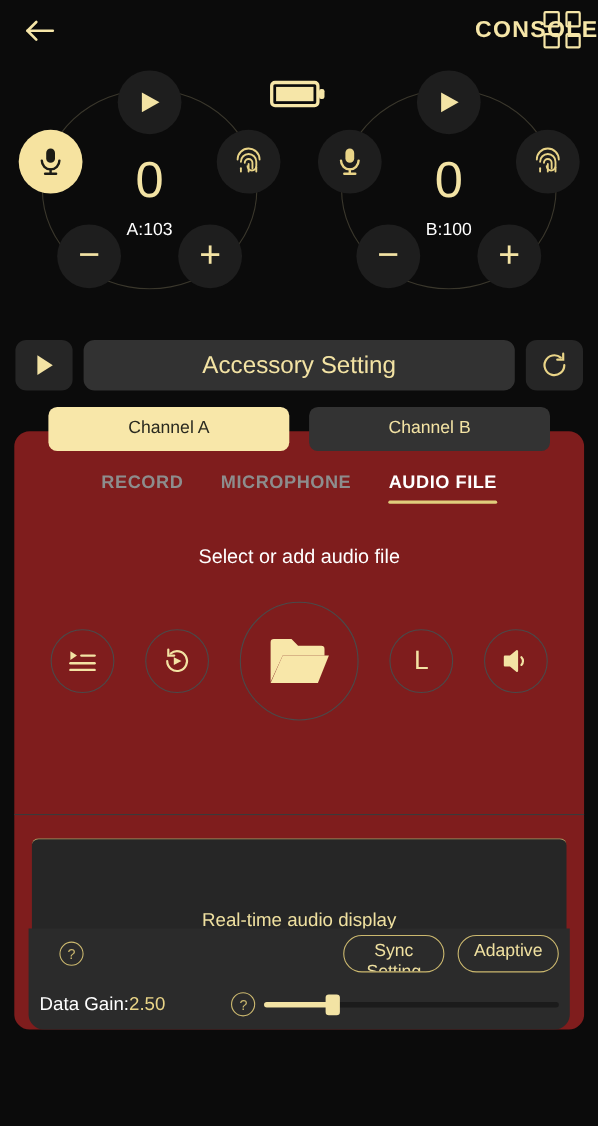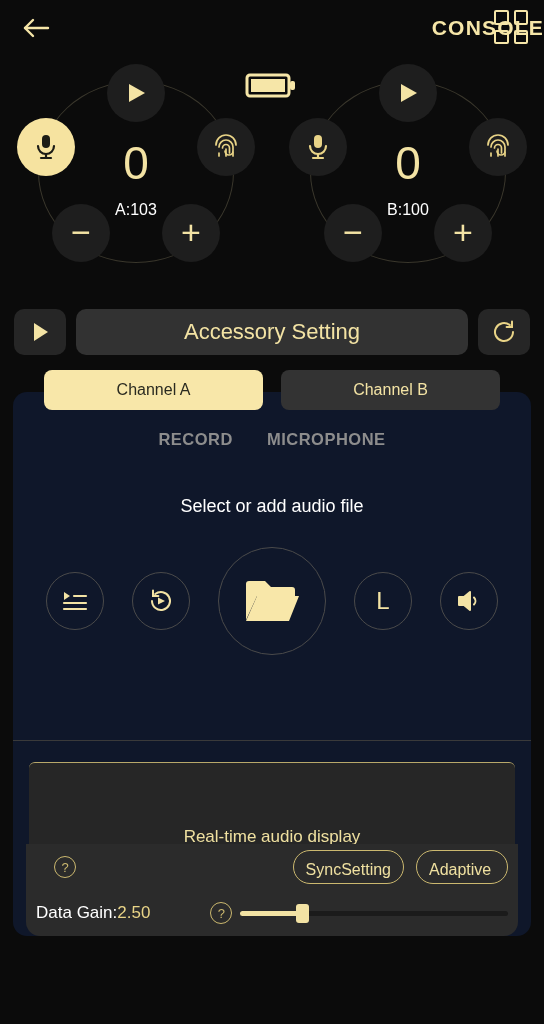--- a/index.html
+++ b/index.html
@@ -45,21 +45,21 @@
   .acc-row { position: relative; height: 48px; margin: 12px 14px 0 14px; display: flex; align-items: center; gap: 10px; }
   .acc-sq { width: 52px; height: 46px; border-radius: 10px; background: #262626; display:flex; align-items:center; justify-content:center; flex: 0 0 auto; }
   .acc-main { flex: 1 1 auto; height: 46px; border-radius: 10px; background: #323232; display:flex; align-items:center; justify-content:center; color:#f3e3a4; font-size: 22px; }
 
   
   .chan-tabs { position: relative; margin: 14px 0 0 0; height: 40px; padding: 0 44px; display:flex; gap: 18px; z-index: 3; }
   .chan-tab { flex: 1 1 0; height: 40px; border-radius: 8px; display:flex; align-items:center; justify-content:center; font-size: 16px; background: #333333; color: #f3e3a4; }
   .chan-tab.sel { background: #f8e7a9; color: #2a2a20; text-align: center; }
 
   
-  .card { position: absolute; left: 13px; right: 13px; top: 392px; bottom: 88px; background: #0f172a; border-radius: 14px; z-index: 1; }
+  .card { position: absolute; left: 13px; right: 13px; top: 392px; bottom: 88px; background: #7f1d1d; border-radius: 14px; z-index: 1; }
   .seg-tabs { display: flex; justify-content: center; gap: 34px; padding-top: 38px; }
   .seg-tab { position: relative; color: #8d8d8d; font-size: 16.5px; font-weight: bold; letter-spacing: .5px; padding-bottom: 9px; }
   .seg-tab.sel { color: #ffffff; }
   .seg-tab.sel:after { content:""; position:absolute; left:0; right:0; bottom:0; height:3px; background:#e0cd7c; border-radius:2px; }
   .hint { text-align:center; color:#ffffff; font-size: 18px; margin-top: 38px; }
 
   .icon-row { display:flex; align-items:center; justify-content:center; gap: 28px; margin-top: 30px; }
   .iconbtn { width: 58px; height: 58px; border-radius: 50%; border: 1px solid #4a4a4a; display:flex; align-items:center; justify-content:center; flex:0 0 auto; }
   .iconbtn.big { width: 108px; height: 108px; }
   .letter { color:#f3e3a4; font-size: 24px; }
@@ -69,21 +69,21 @@
   .audio-disp { position: absolute; left: 16px; right: 16px; top: 370px; height: 150px; background:#262626; border-radius: 6px; border-top: 1px solid #b8a86a; border-bottom: 2px solid #4d7c0f; display:flex; align-items:center; justify-content:center; }
   .audio-disp span { color:#efe0a0; font-size: 17px; }
 
   
   .bottom { position: absolute; left: 13px; right: 13px; bottom: 0; height: 92px; background:#2b2b2b; border-radius: 0 0 14px 14px; z-index: 2; overflow: hidden; }
   .brow { position:relative; height: 46px; display:flex; align-items:center; padding: 0 10px; }
   .blabel { color:#ffffff; font-size: 17px; white-space: nowrap; }
   .bval { color:#e9d487; font-size: 17px; }
   .q { width: 22px; height: 22px; border-radius: 50%; border: 1.5px solid #cbb86f; color:#cbb86f; font-size: 13px; display:flex; align-items:center; justify-content:center; flex:0 0 auto; }
   .pillwrap { position:absolute; right: 10px; top: 6px; display:flex; gap: 12px; }
-  .pill { height: 34px; min-width: 92px; padding: 0 12px; border: 1px solid #cbb86f; border-radius: 17px; color:#efe0a0; font-size: 16px; display:flex; flex-direction: row; align-items:center; justify-content:flex-start; padding-top: 4px; line-height: 19px; overflow: hidden; }
+  .pill { height: 34px; min-width: 92px; padding: 0 12px; border: 1px solid #cbb86f; border-radius: 17px; color:#efe0a0; font-size: 16px; display:flex; flex-direction: column; align-items:center; justify-content:flex-start; padding-top: 4px; line-height: 19px; overflow: hidden; }
   .slider { position:absolute; right: 10px; top: 16px; width: 268px; height: 14px; }
   .strack { position:absolute; left:0; right:0; top: 5px; height: 5px; background:#1b1b1b; border-radius: 3px; }
   .sfill { position:absolute; left:0; top: 5px; height: 5px; background:#f3e3a4; border-radius: 3px; }
   .sthumb { position:absolute; top: -2px; width: 13px; height: 19px; background:#f3e3a4; border-radius: 3px; }
   svg { display:block; }
 </style>
 </head>
 <body>
 
 <div class="screen">
@@ -220,20 +220,23 @@
   </div>
 
   <div class="card">
 
     <div class="seg-tabs">
       <div class="seg-tab">
         <span>RECORD</span>
       </div>
       <div class="seg-tab">
         <span>MICROPHONE</span>
+      </div>
+      <div class="seg-tab sel">
+        <span>AUDIO FILE</span>
       </div>
     </div>
 
     <div class="hint">Select or add audio file</div>
 
     <div class="icon-row">
 
       <div class="iconbtn">
         <svg width="28" height="24" viewBox="0 0 28 24" fill="none" stroke="#f3e3a4" stroke-width="2.2" stroke-linecap="round">
           <polygon points="3,3 9,7 3,11" fill="#f3e3a4" stroke="none"></polygon>

